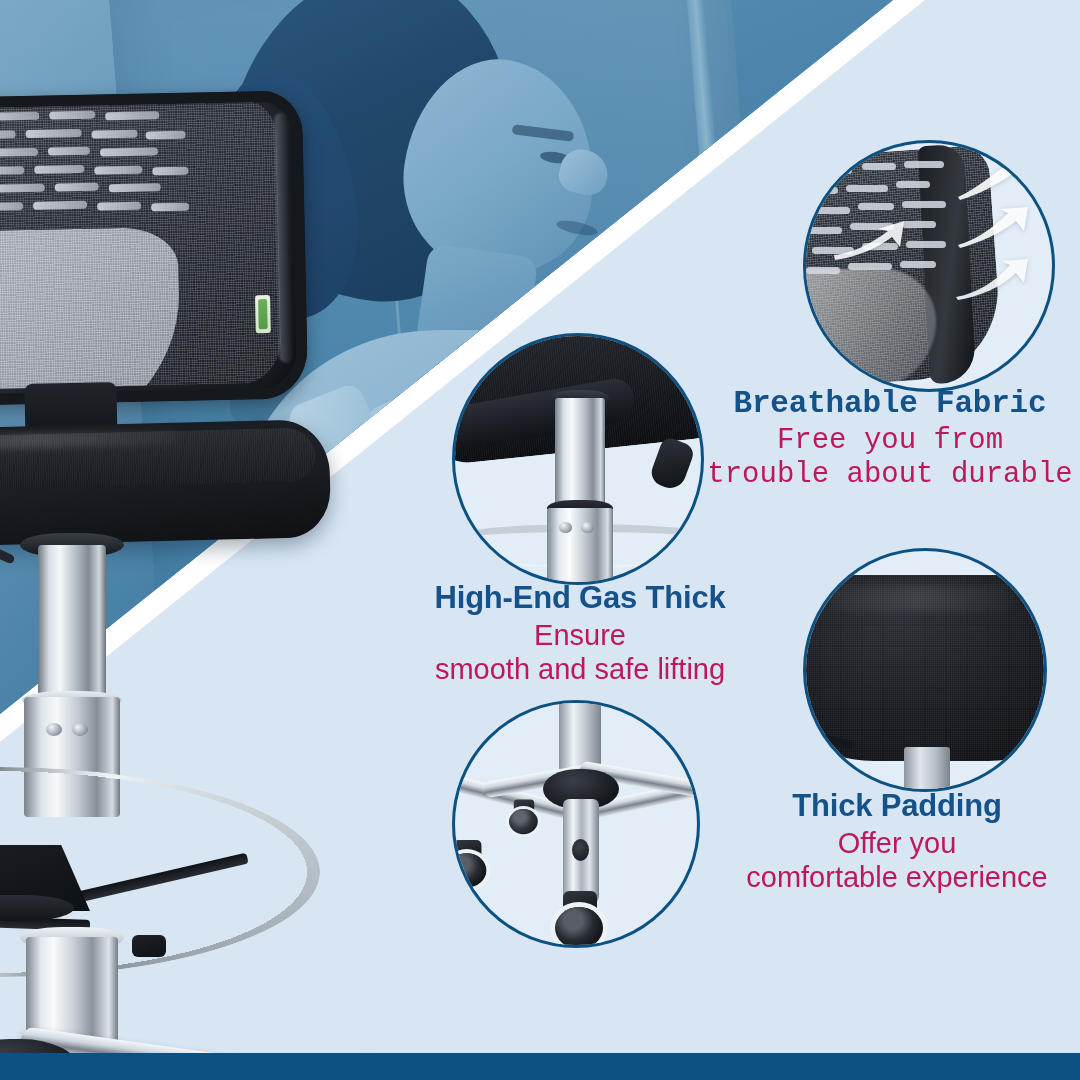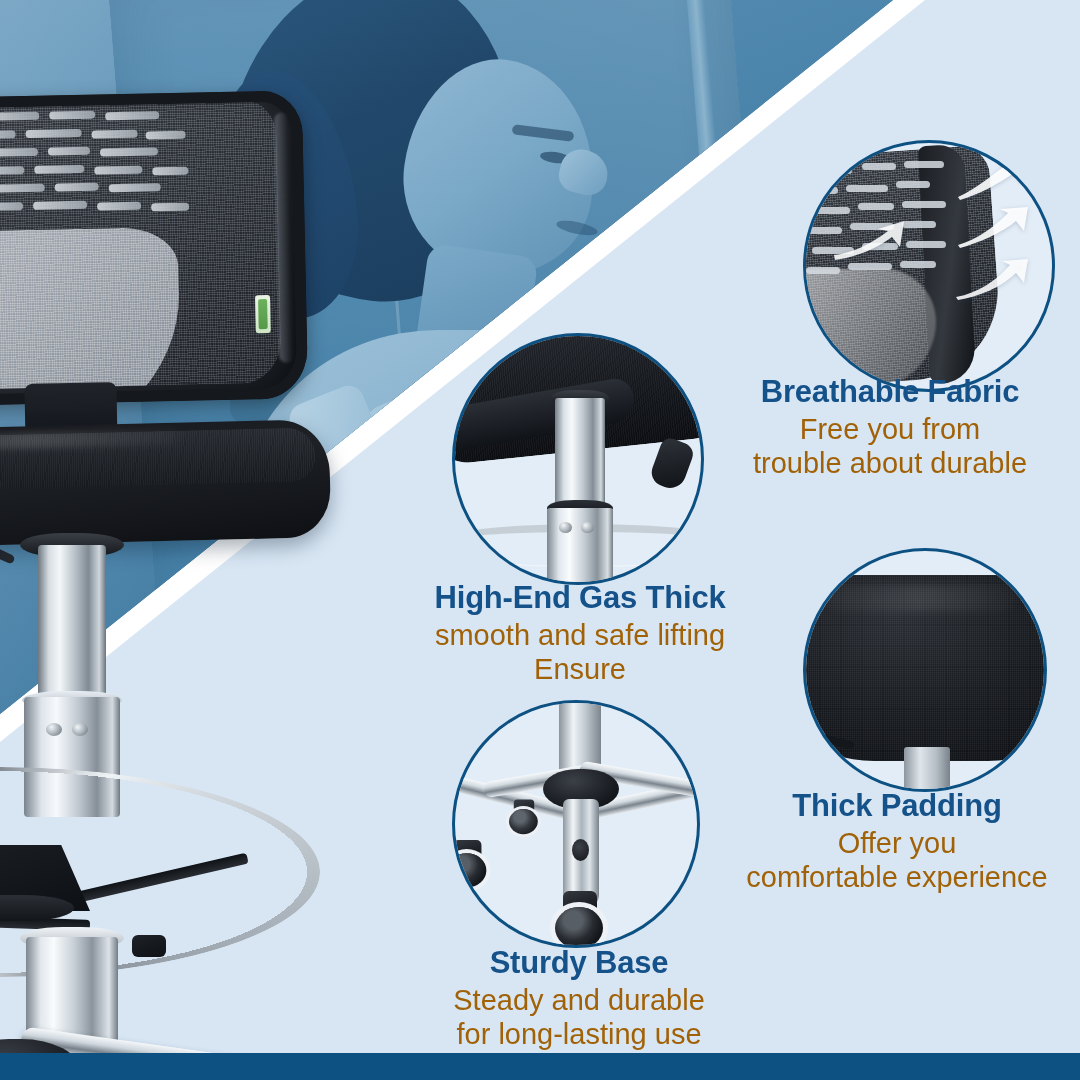--- a/index.html
+++ b/index.html
@@ -486,25 +486,25 @@
     background:radial-gradient(circle at 40% 35%,#3d4248,#12151a);
   }
 
   
   .feat-text{ position:absolute; text-align:center; }
   .feat-title{
     color:#155289; font-weight:bold; letter-spacing:-.2px;
     white-space:nowrap;
   }
   .feat-sub{
-    color:#a16207; white-space:nowrap;
+    color:#be185d; white-space:nowrap;
   }
   .feat-sub .l{ display:block; }
 
-  #t1{ left:700px; top:372px; width:380px; }
+  #t1{ left:700px; top:384px; width:380px;font-family:Liberation Mono, monospace; }
   #t1 .feat-title{ font-size:31px; line-height:40px; }
   #t1 .feat-sub{ font-size:29px; line-height:34px; }
 
   #t2{ left:390px; top:578px; width:380px; }
   #t2 .feat-title{ font-size:31px; line-height:40px; }
   #t2 .feat-sub{ font-size:29px; line-height:34px; }
 
   #t3{ left:712px; top:786px; width:370px; }
   #t3 .feat-title{ font-size:31px; line-height:40px; }
   #t3 .feat-sub{ font-size:29px; line-height:34px; }
@@ -723,35 +723,28 @@
     <div class="feat-title">Breathable Fabric</div>
     <div class="feat-sub">
       <span class="l">Free you from</span>
       <span class="l">trouble about durable</span>
     </div>
   </div>
 
   <div class="feat-text" id="t2">
     <div class="feat-title">High-End Gas Thick</div>
     <div class="feat-sub">
+      <span class="l">Ensure</span>
       <span class="l">smooth and safe lifting</span>
-      <span class="l">Ensure</span>
     </div>
   </div>
 
   <div class="feat-text" id="t3">
     <div class="feat-title">Thick Padding</div>
     <div class="feat-sub">
       <span class="l">Offer you</span>
       <span class="l">comfortable experience</span>
     </div>
   </div>
 
-  <div class="feat-text" id="t4">
-    <div class="feat-title">Sturdy Base</div>
-    <div class="feat-sub">
-      <span class="l">Steady and durable</span>
-      <span class="l">for long-lasting use</span>
-    </div>
-  </div>
 
   <div class="footer-bar"></div>
 </div>
 
 </body></html>

